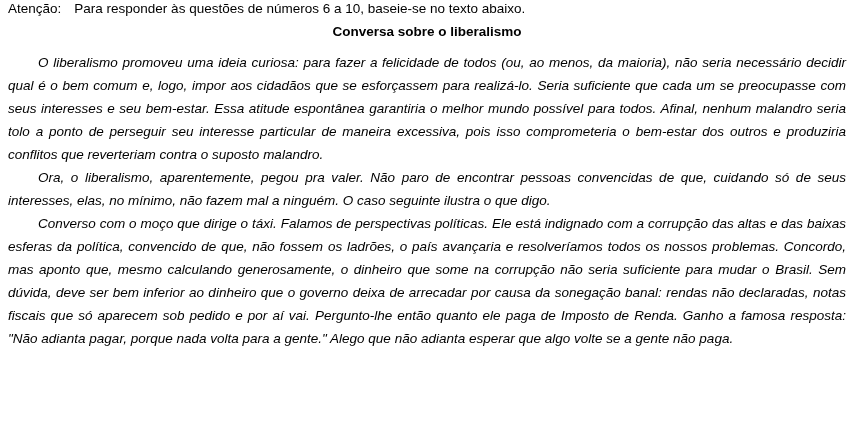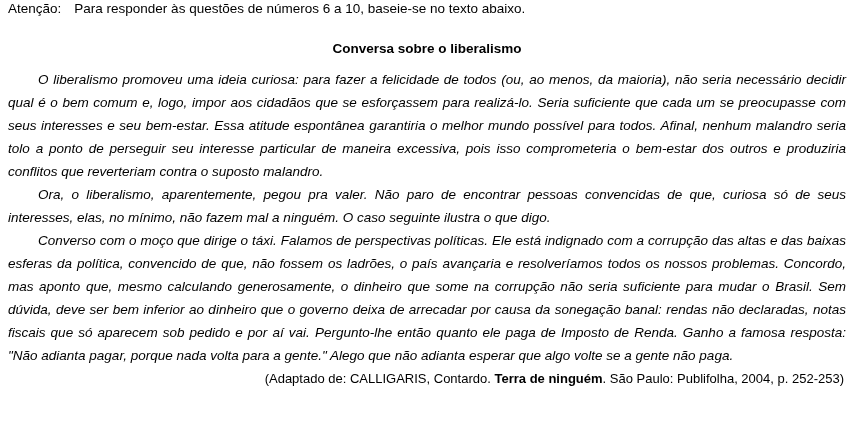--- a/index.html
+++ b/index.html
@@ -26,21 +26,21 @@
   .attention-label {
   }
   .attention-colon {
     text-decoration: none;
   }
   .attention-instruction {
     margin-left: 13px;
     margin-top: 20px;
   }
   .doc-title {
-    margin-top: 25px;
+    margin-top: 8px;
     text-align: center;
     font-weight: bold;
     font-size: 13.5px;
     line-height: 15px;
   }
   .body-text {
     margin-top: 12px;
     font-style: italic;
     font-size: 13.5px;
     line-height: 23px;
@@ -69,21 +69,18 @@
 <div class="page">
 
   <div class="attention-line">
     <span class="attention-label">Atenção</span><span class="attention-colon">:</span><span class="attention-instruction">Para responder às questões de números 6 a 10, baseie-se no texto abaixo.</span>
   </div>
 
   <div class="doc-title">Conversa sobre o liberalismo</div>
 
   <div class="body-text">
     <p>O liberalismo promoveu uma ideia curiosa: para fazer a felicidade de todos (ou, ao menos, da maioria), não seria necessário decidir qual é o bem comum e, logo, impor aos cidadãos que se esforçassem para realizá-lo. Seria suficiente que cada um se preocupasse com seus interesses e seu bem-estar. Essa atitude espontânea garantiria o melhor mundo possível para todos. Afinal, nenhum malandro seria tolo a ponto de perseguir seu interesse particular de maneira excessiva, pois isso comprometeria o bem-estar dos outros e produziria conflitos que reverteriam contra o suposto malandro.</p>
-    <p>Ora, o liberalismo, aparentemente, pegou pra valer. Não paro de encontrar pessoas convencidas de que, curiosa só de seus interesses, elas, no mínimo, não fazem mal a ninguém. O caso seguinte ilustra o que digo.</p>
+    <p>Ora, o liberalismo, aparentemente, pegou pra valer. Não paro de encontrar pessoas convencidas de que, cuidando só de seus interesses, elas, no mínimo, não fazem mal a ninguém. O caso seguinte ilustra o que digo.</p>
     <p>Converso com o moço que dirige o táxi. Falamos de perspectivas políticas. Ele está indignado com a corrupção das altas e das baixas esferas da política, convencido de que, não fossem os ladrões, o país avançaria e resolveríamos todos os nossos problemas. Concordo, mas aponto que, mesmo calculando generosamente, o dinheiro que some na corrupção não seria suficiente para mudar o Brasil. Sem dúvida, deve ser bem inferior ao dinheiro que o governo deixa de arrecadar por causa da sonegação banal: rendas não declaradas, notas fiscais que só aparecem sob pedido e por aí vai. Pergunto-lhe então quanto ele paga de Imposto de Renda. Ganho a famosa resposta: "Não adianta pagar, porque nada volta para a gente." Alego que não adianta esperar que algo volte se a gente não paga.</p>
   </div>
 
-  <div class="citation-line">
-    <span>(Adaptado de: CALLIGARIS, Contardo. </span><span class="citation-book">Terra de ninguém</span><span>. São Paulo: Publifolha, 2004, p. 252-253)</span>
-  </div>
 
 </div>
 
 </body></html>

